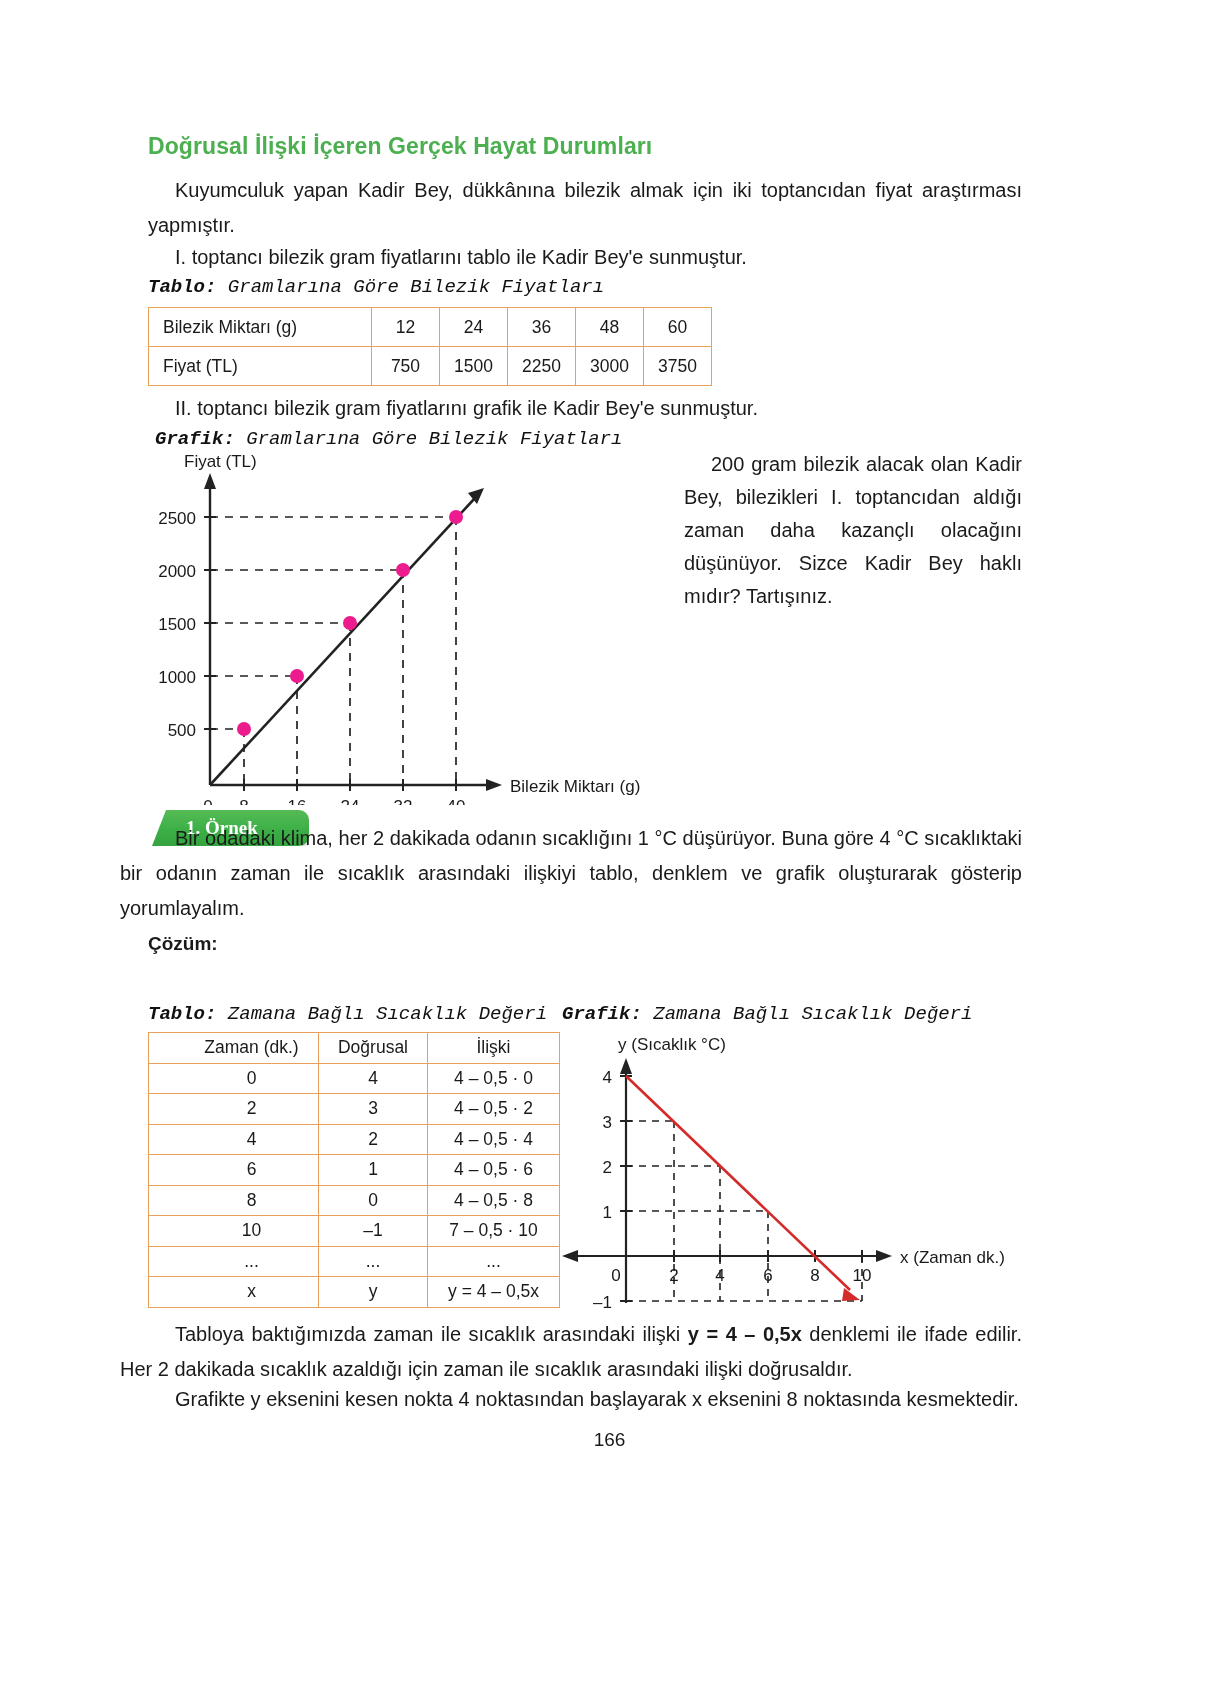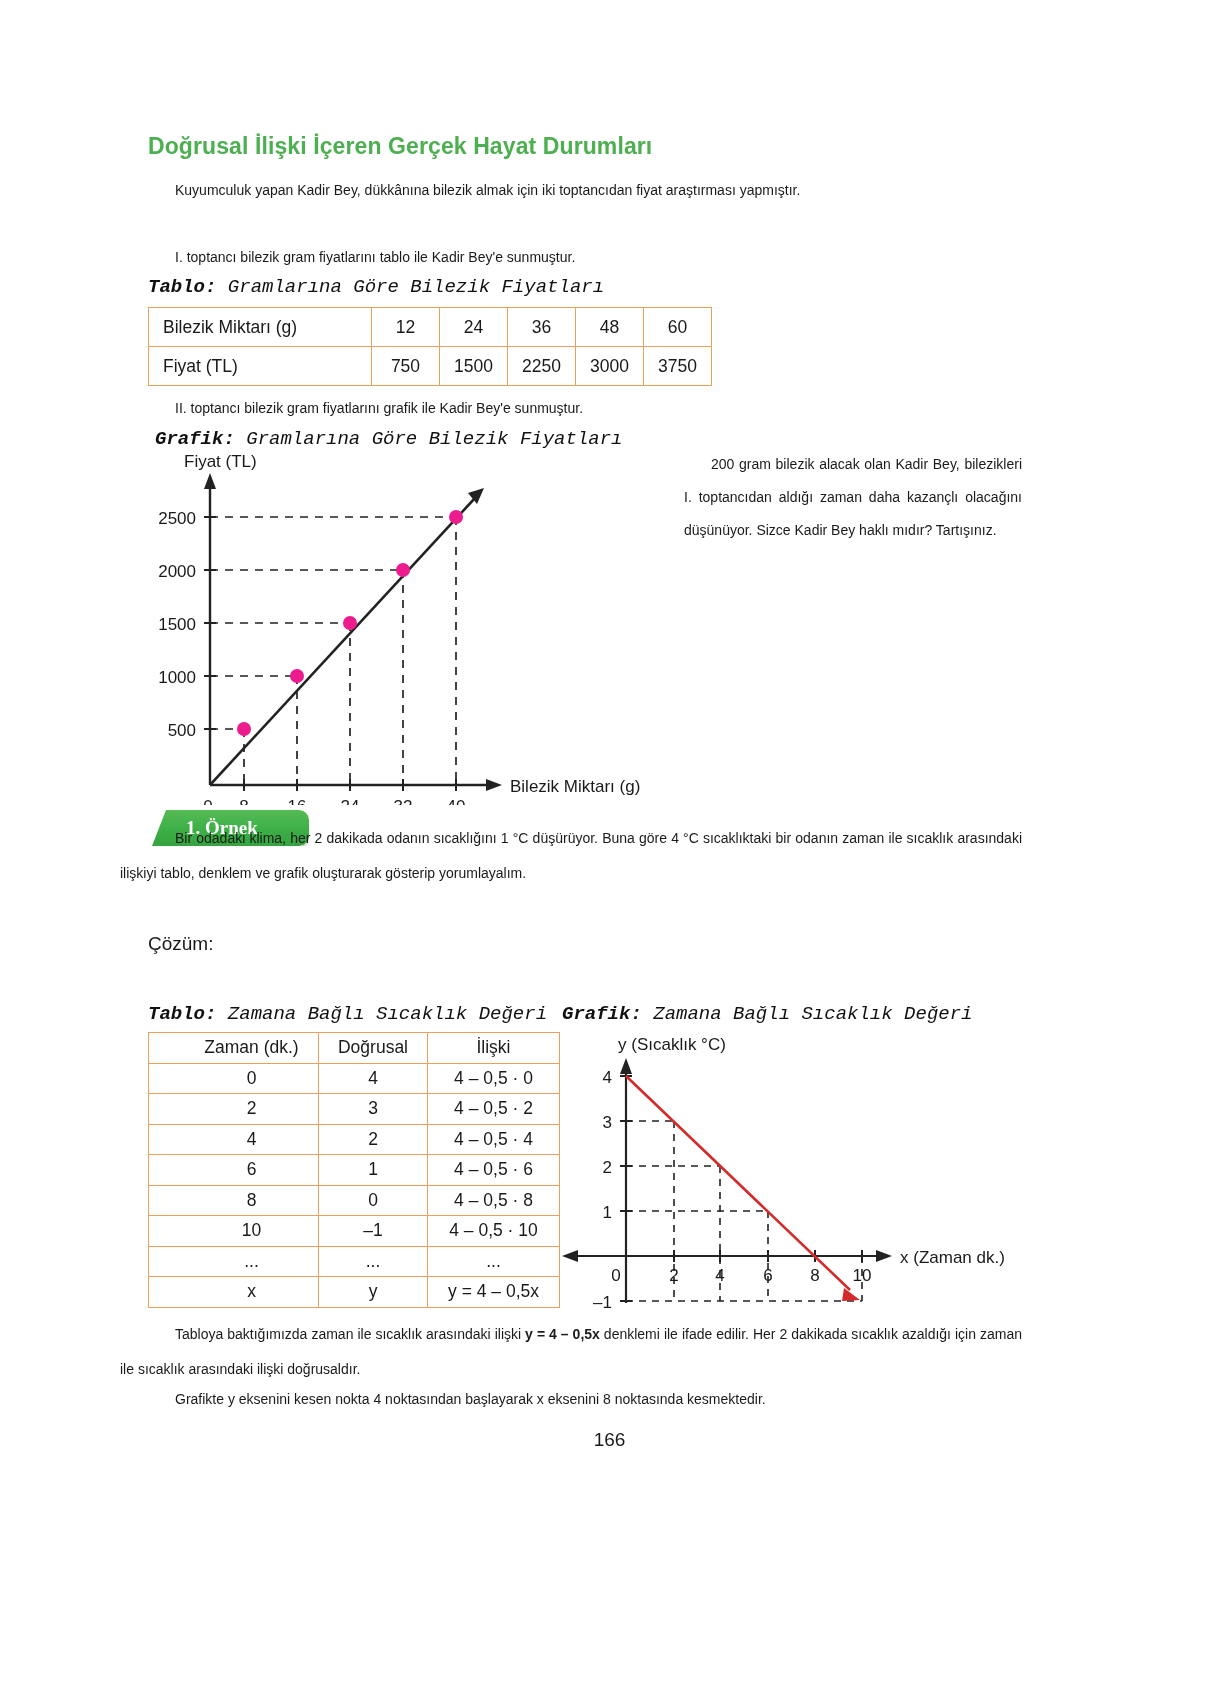--- a/index.html
+++ b/index.html
@@ -20,21 +20,21 @@
   .h-section{
     position:absolute;
     left:148px;top:133px;
     font-size:23px;
     font-weight:bold;
     color:#4caf50;
     letter-spacing:0.1px;
   }
   .para{
     position:absolute;
-    font-size:14px;
+    font-size:20px;
     line-height:35px;
     text-align:justify;
     color:#1a1a1a;
   }
   .para.nojust{text-align:left;}
   .indent{display:inline-block;width:27px;}
   .cap{
     position:absolute;
     font-size:19px;
     font-style:italic;
@@ -200,21 +200,21 @@
   </div>
 
   <div class="ornek">
     <span>1. Örnek</span>
   </div>
 
   <div class="para" style="left:120px;top:821px;width:902px;">
     <span class="indent" style="width:55px;"></span><span>Bir odadaki klima, her 2 dakikada odanın sıcaklığını 1 °C düşürüyor. Buna göre 4 °C sıcaklıktaki bir odanın zaman ile sıcaklık arasındaki ilişkiyi tablo, denklem ve grafik oluşturarak gösterip yorumlayalım.</span>
   </div>
 
-  <div class="para" style="left:148px;top:926px;width:500px;font-weight:normal;font-size:19px;">
+  <div class="para" style="left:148px;top:926px;width:500px;font-weight:bold;font-size:19px;">
     <span>Çözüm:</span>
   </div>
 
   <div class="cap" style="left:148px;top:1003px;">
     <b>Tablo:</b>
     <span>Zamana Bağlı Sıcaklık Değeri</span>
   </div>
 
   <table id="tablo2">
     <tbody>
@@ -244,21 +244,21 @@
       <td class="c2">4 – 0,5 · 6</td>
     </tr>
     <tr>
       <td class="c0">8</td>
       <td class="c1">0</td>
       <td class="c2">4 – 0,5 · 8</td>
     </tr>
     <tr>
       <td class="c0">10</td>
       <td class="c1">–1</td>
-      <td class="c2">4 – 0,5 · 10</td>
+      <td class="c2">7 – 0,5 · 10</td>
     </tr>
     <tr>
       <td class="c0">...</td>
       <td class="c1">...</td>
       <td class="c2">...</td>
     </tr>
     <tr>
       <td class="c0">x</td>
       <td class="c1">y</td>
       <td class="c2">y = 4 – 0,5x</td>

